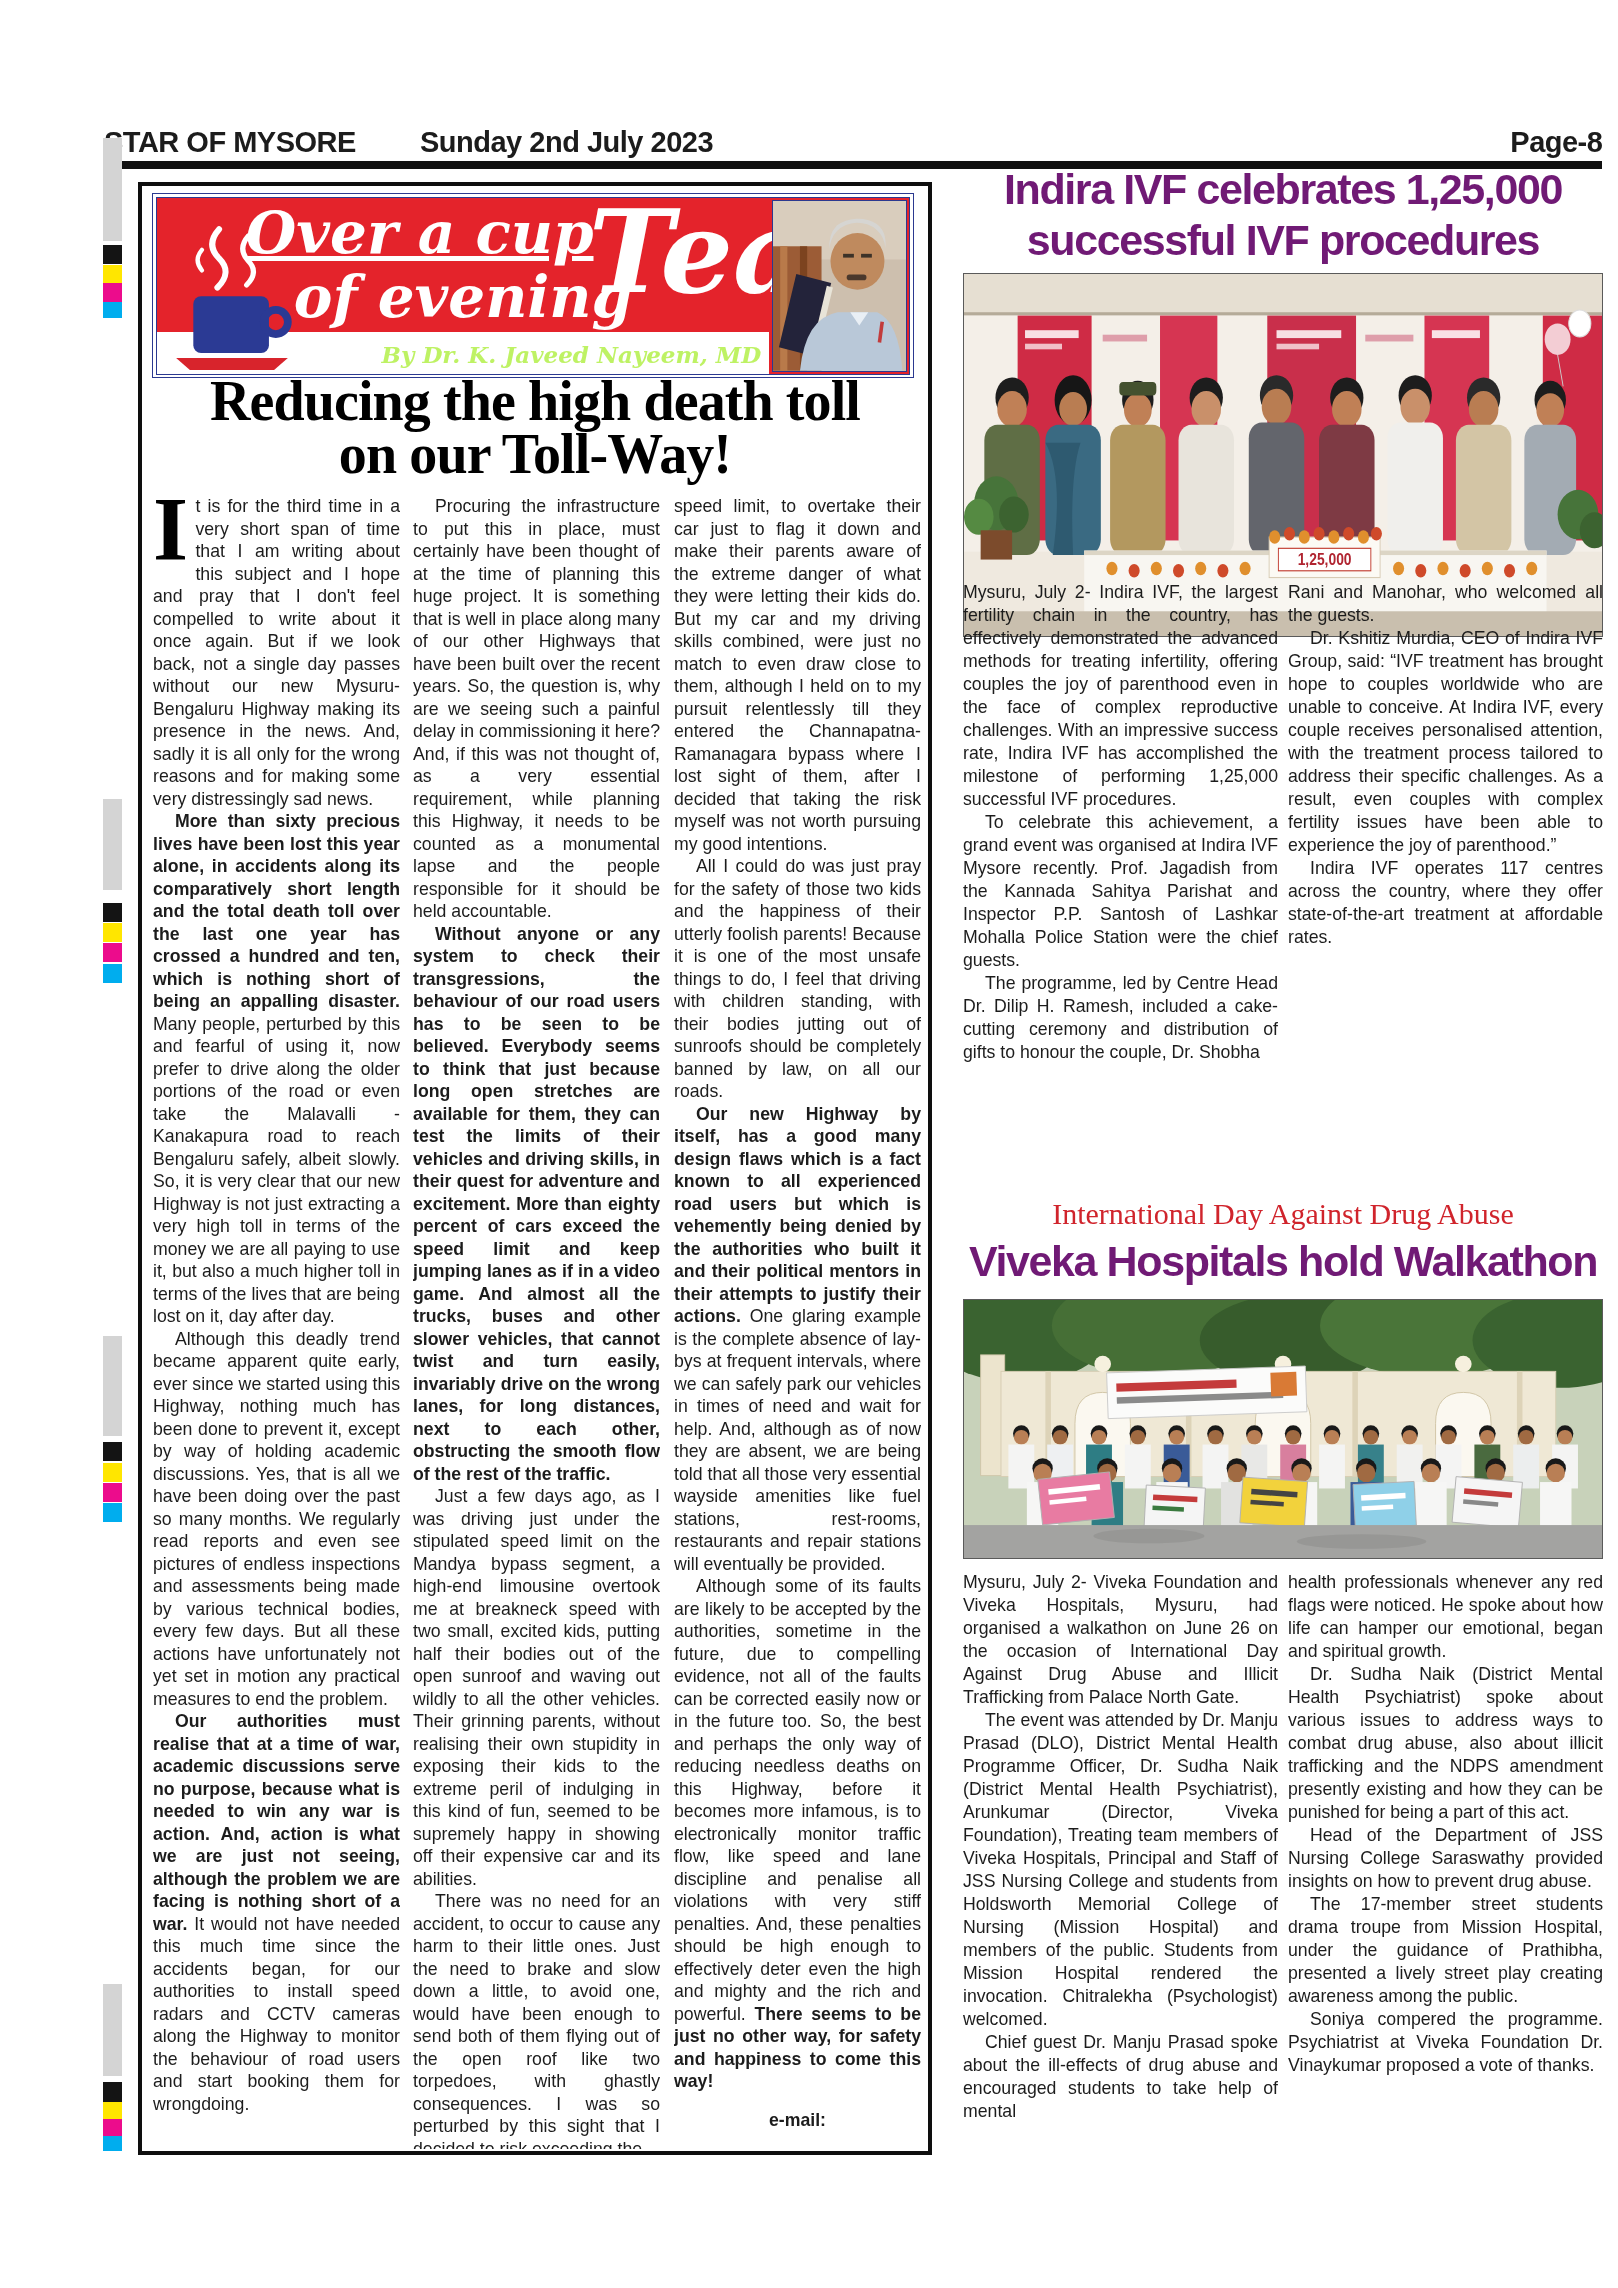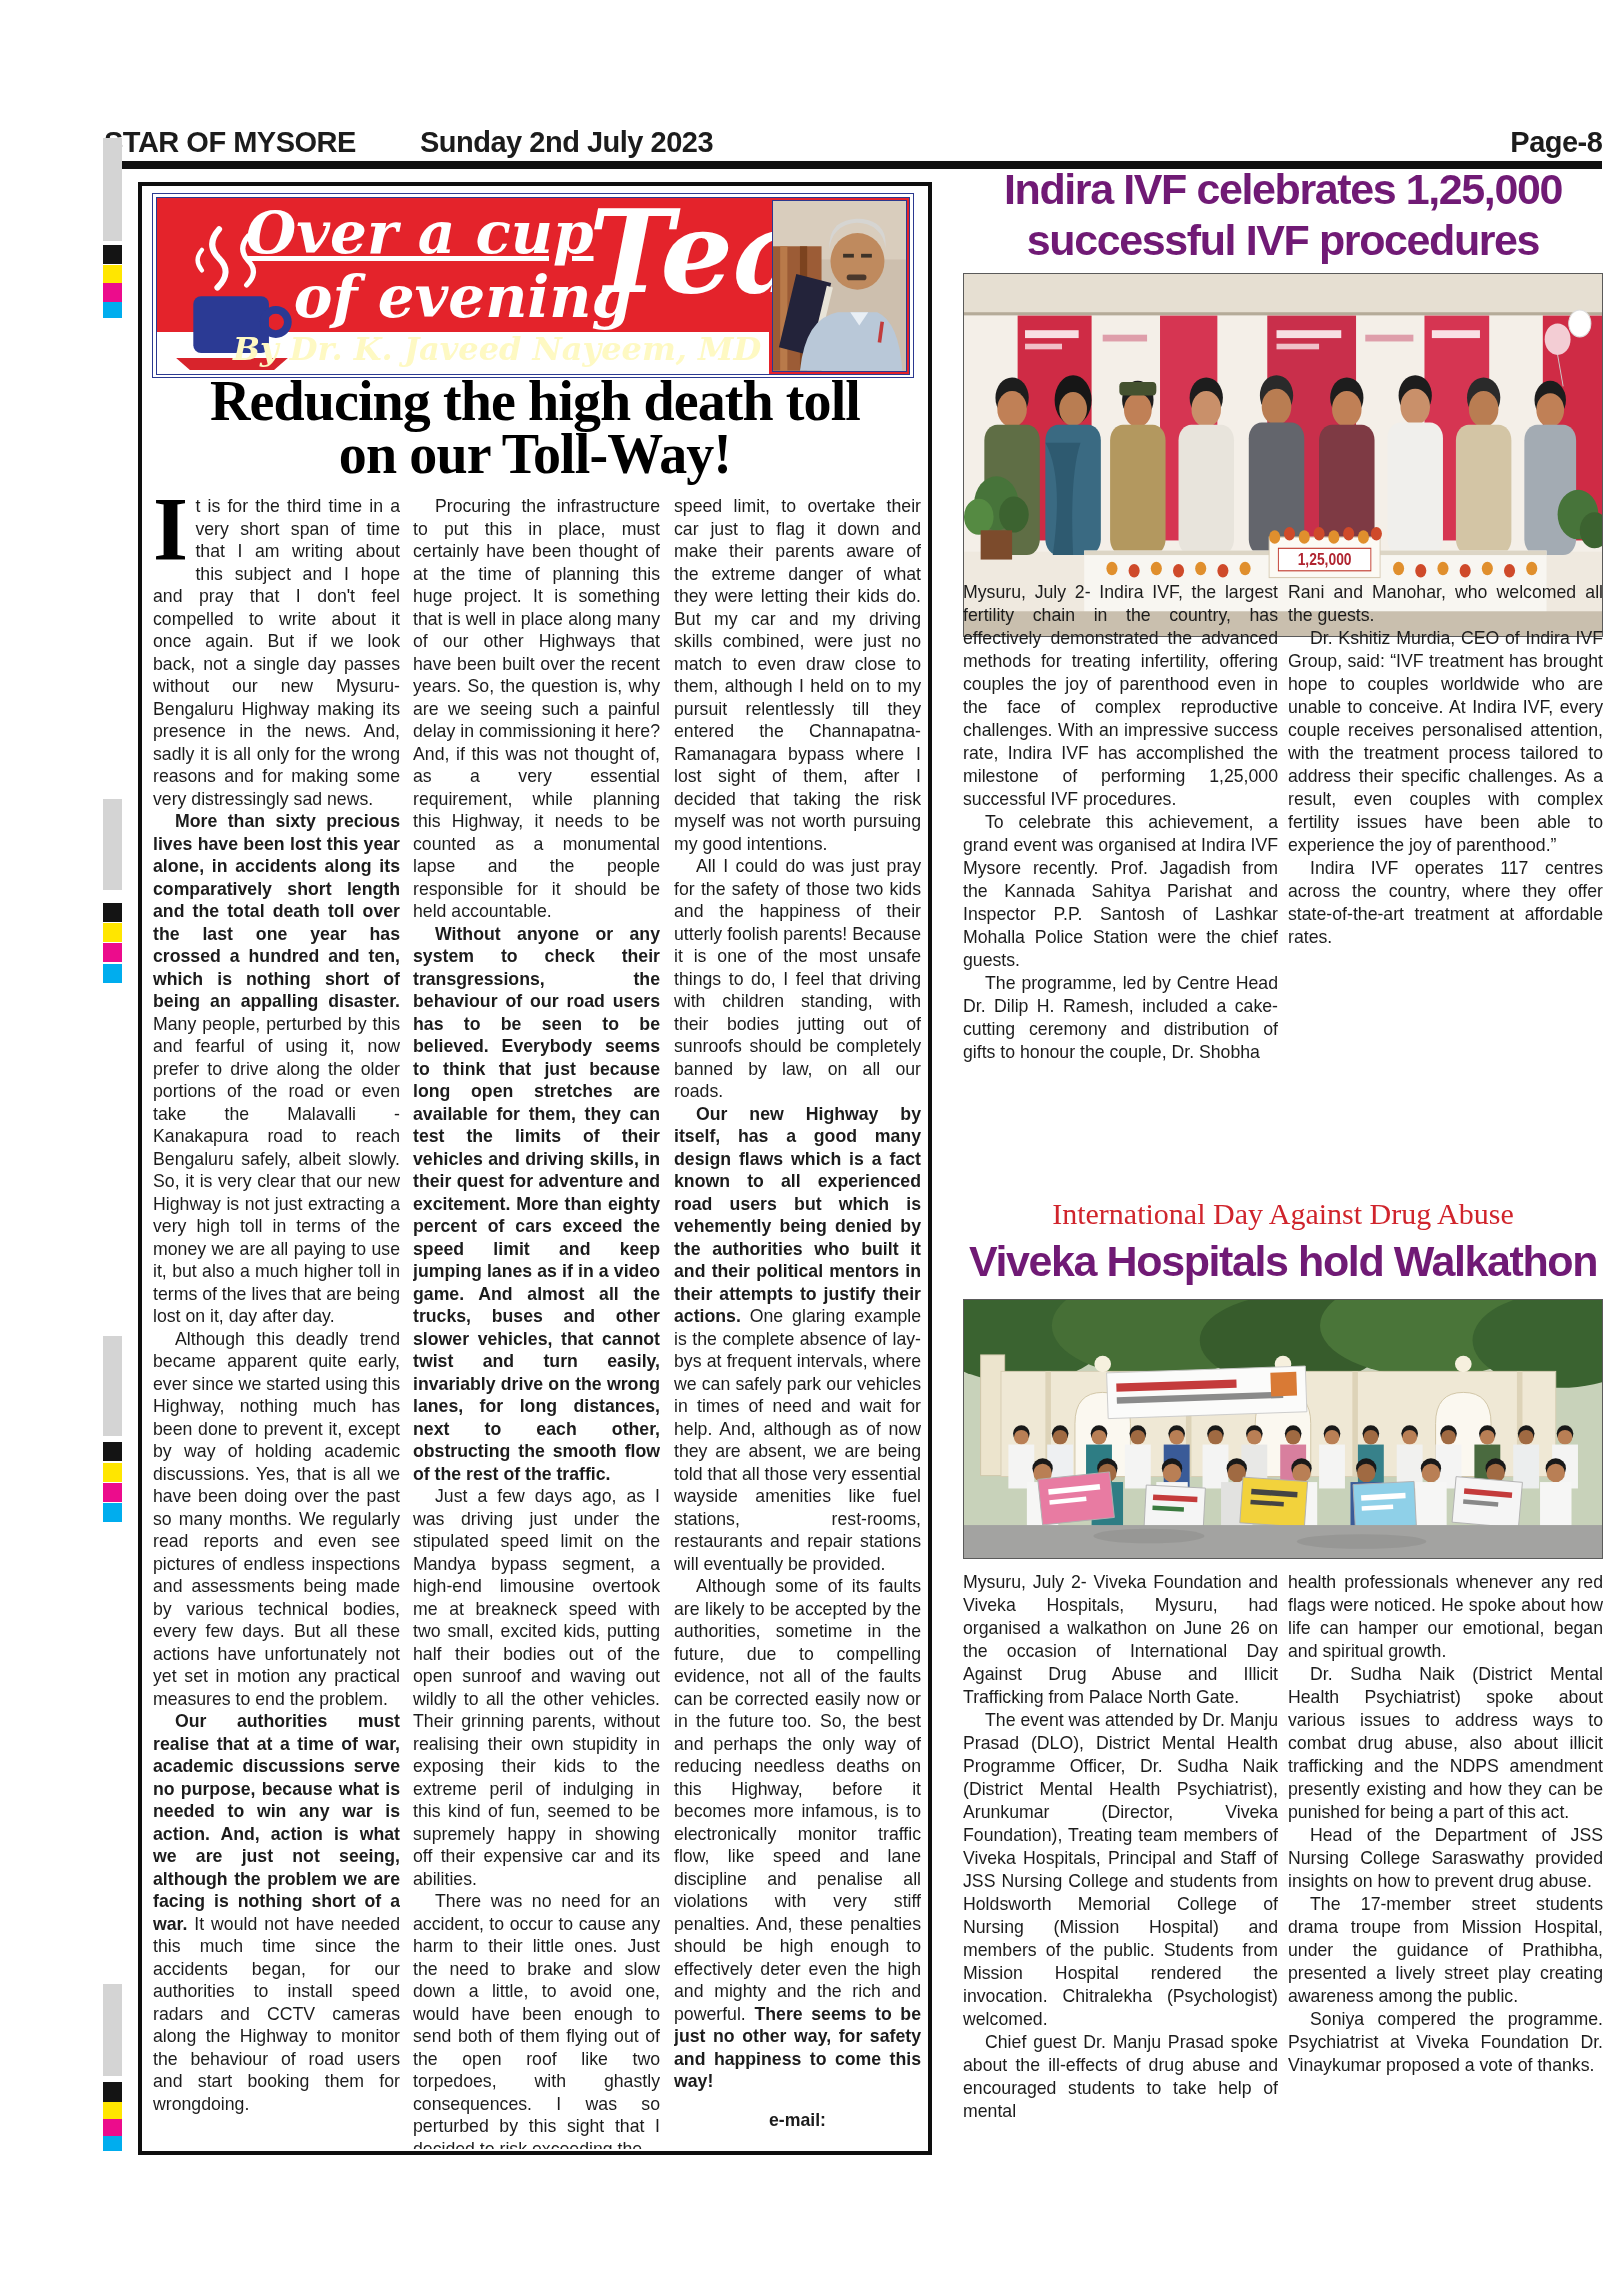--- a/index.html
+++ b/index.html
@@ -18,21 +18,21 @@
   #toll-box{left:138px;top:182px;width:794px;height:1973px;border:4.6px solid #0e0e0e;box-sizing:border-box;}
 
   
   #mast-outer{left:10px;top:7.4px;width:762px;height:185px;border:1.8px solid #2b3990;padding:2.8px;box-sizing:border-box;background:#fff;}
   #mast-inner{position:relative;width:100%;height:100%;border:1.8px solid #2b3990;box-sizing:border-box;background:#e4232b;overflow:hidden;}
   #mast-white{position:absolute;left:0;right:140px;bottom:0;height:42px;background:#fff;}
   .mast-script{position:absolute;font-family:"DejaVu Serif",serif;font-style:italic;font-weight:bold;color:#fff;white-space:nowrap;line-height:1;}
   #mast-line1{left:89px;top:5.5px;font-size:58px;text-decoration:underline;}
   #mast-line2{left:137px;top:70px;font-size:58px;}
   #mast-tea{left:432px;top:-3.7px;font-size:114px;font-style:italic;}
-  #mast-byline{position:absolute;left:0;right:148px;bottom:5.5px;text-align:right;font-family:"DejaVu Serif",serif;font-style:italic;font-weight:bold;font-size:32px;color:#fef9c3;white-space:nowrap;}
+  #mast-byline{position:absolute;left:0;right:148px;bottom:5.5px;text-align:right;font-family:"DejaVu Serif",serif;font-style:italic;font-weight:bold;font-size:23px;color:#bef264;white-space:nowrap;}
   #mast-photo{position:absolute;right:1.8px;top:1.8px;bottom:1.8px;width:135px;border:1.8px solid #2b3990;box-sizing:border-box;background:#cdbfae;}
   #mast-cup{position:absolute;left:7.4px;top:26px;width:148px;height:159px;}
 
   
   #toll-headline{left:0;top:189px;width:100%;text-align:center;font-family:"Liberation Serif",serif;font-weight:bold;font-size:56px;line-height:53px;letter-spacing:-0.9px;color:#000000;}
 
   
   .tcol{position:absolute;top:309px;width:247px;height:1654px;font-size:17.7px;line-height:22.5px;text-align:justify;overflow:hidden;}
   #tcol1{left:11px;} #tcol2{left:271px;} #tcol3{left:532px;}
   .para{margin:0;text-indent:22px;}

